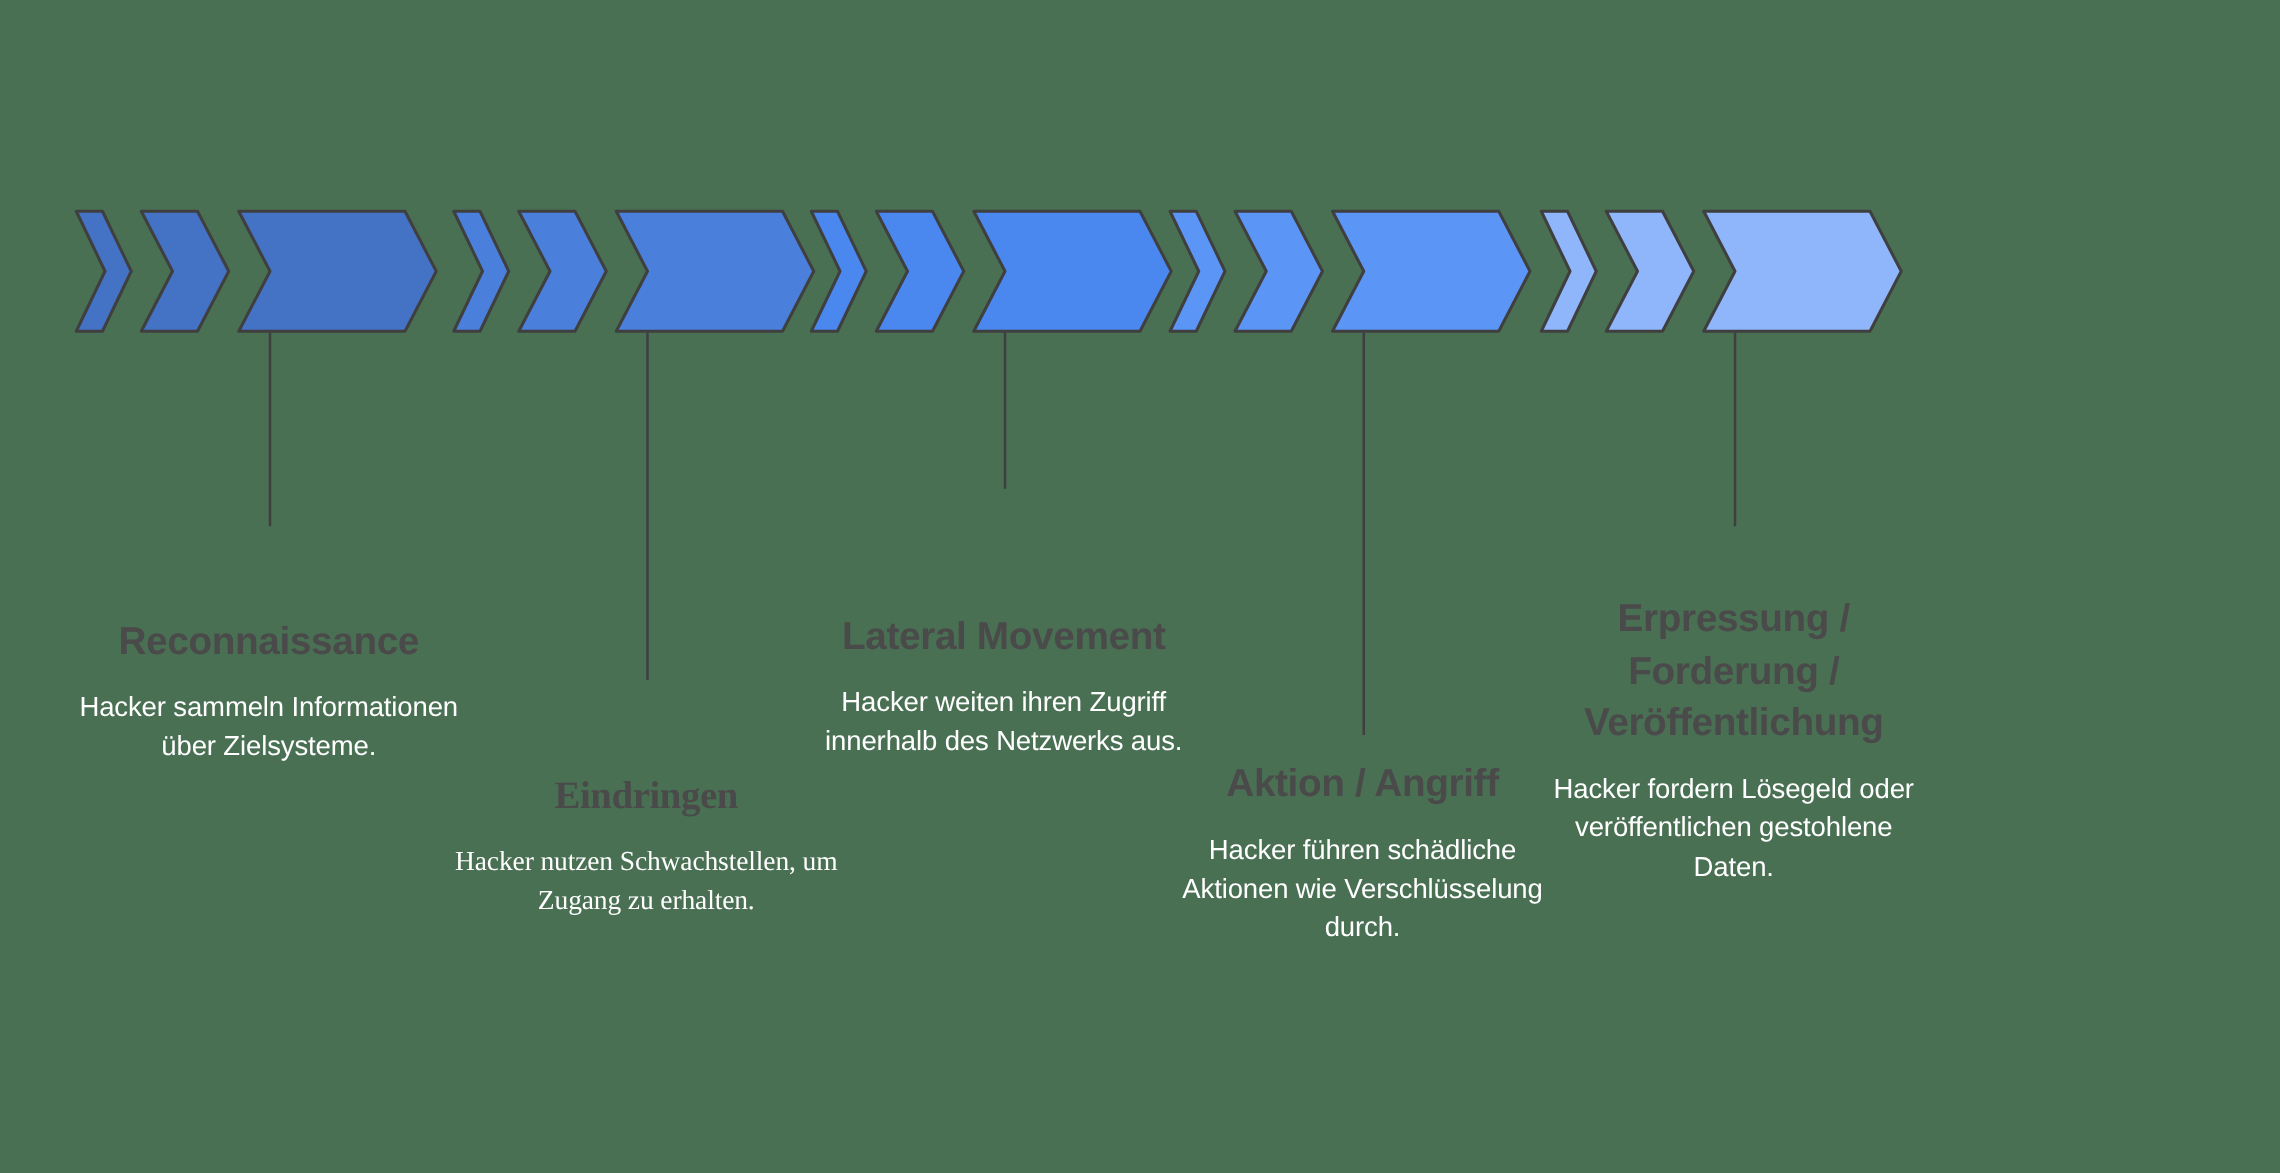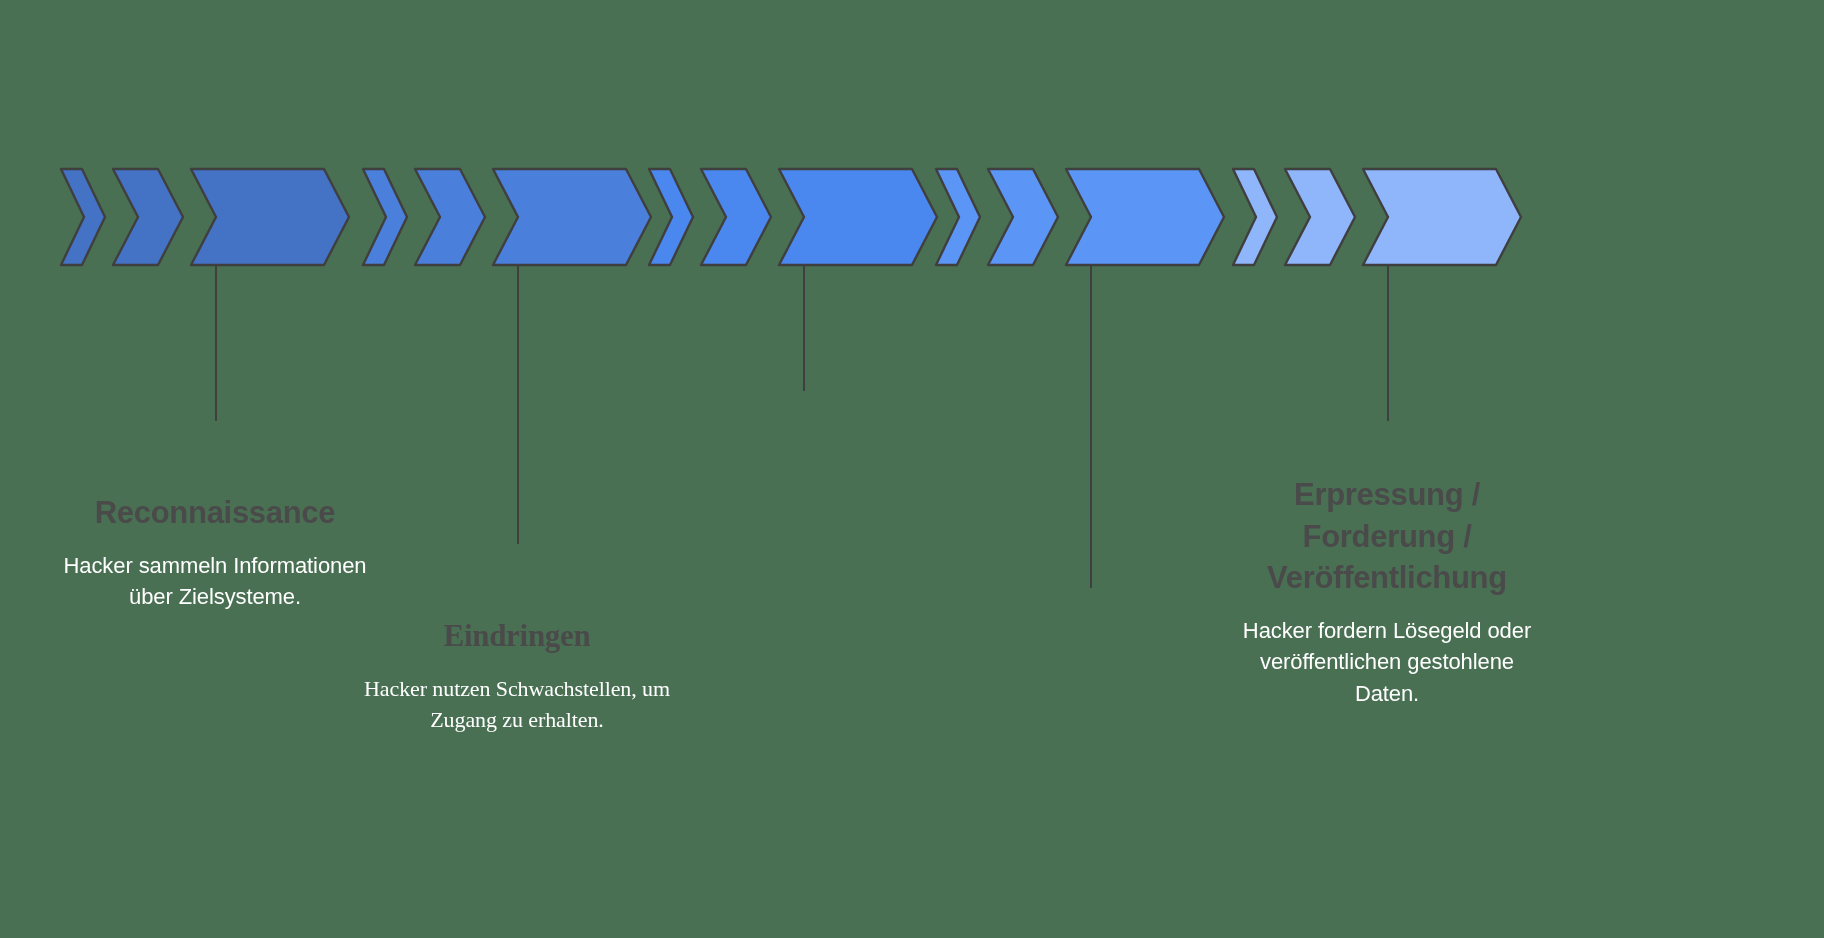--- a/index.html
+++ b/index.html
@@ -173,20 +173,22 @@
           </svg>
       </div>
       <div class="chev" style="left:130px;width:160px;">
         <svg width="160" height="98" viewBox="0 0 160 98">
             <polygon points="1,1 134,1 159,49 134,97 1,97 26,49" fill="#4a87ee" stroke="#3f3f3f" stroke-width="2.4" stroke-linejoin="round"></polygon>
           </svg>
       </div>
     </div>
     <div class="connector"></div>
     <div class="textblock">
+      <div class="stage-title">Lateral Movement</div>
+      <div class="stage-desc">Hacker weiten ihren Zugriff innerhalb des Netzwerks aus.</div>
     </div>
   </div>
 
   <div class="stage" id="stage-3">
     <div class="chev-group">
       <div class="chev" style="left:0px;width:46px;">
         <svg width="46" height="98" viewBox="0 0 46 98">
             <polygon points="1,1 22,1 45,49 22,97 1,97 24,49" fill="#5b96f7" stroke="#3f3f3f" stroke-width="2.4" stroke-linejoin="round"></polygon>
           </svg>
       </div>
@@ -195,20 +197,24 @@
             <polygon points="1,1 46,1 71,49 46,97 1,97 26,49" fill="#5b96f7" stroke="#3f3f3f" stroke-width="2.4" stroke-linejoin="round"></polygon>
           </svg>
       </div>
       <div class="chev" style="left:130px;width:160px;">
         <svg width="160" height="98" viewBox="0 0 160 98">
             <polygon points="1,1 134,1 159,49 134,97 1,97 26,49" fill="#5b96f7" stroke="#3f3f3f" stroke-width="2.4" stroke-linejoin="round"></polygon>
           </svg>
       </div>
     </div>
     <div class="connector"></div>
+    <div class="textblock">
+      <div class="stage-title">Aktion / Angriff</div>
+      <div class="stage-desc">Hacker führen schädliche Aktionen wie Verschlüsselung durch.</div>
+    </div>
   </div>
 
   <div class="stage" id="stage-4">
     <div class="chev-group">
       <div class="chev" style="left:0px;width:46px;">
         <svg width="46" height="98" viewBox="0 0 46 98">
             <polygon points="1,1 22,1 45,49 22,97 1,97 24,49" fill="#8fb6fb" stroke="#3f3f3f" stroke-width="2.4" stroke-linejoin="round"></polygon>
           </svg>
       </div>
       <div class="chev" style="left:52px;width:72px;">

